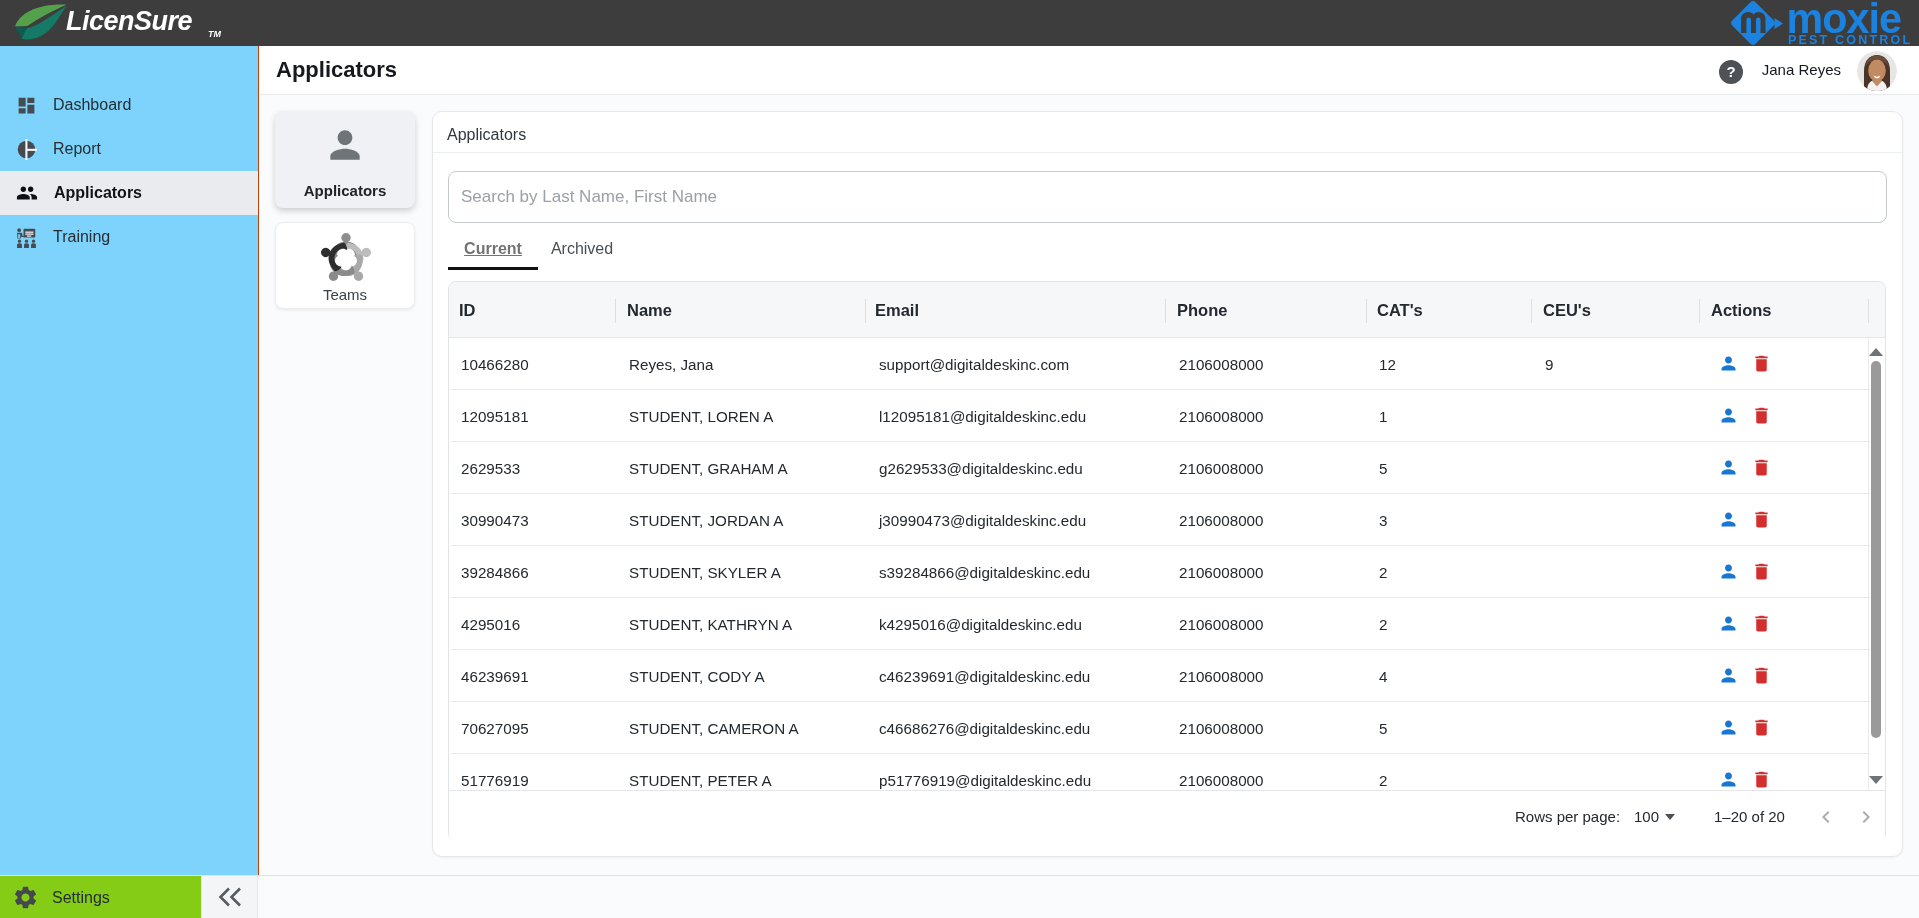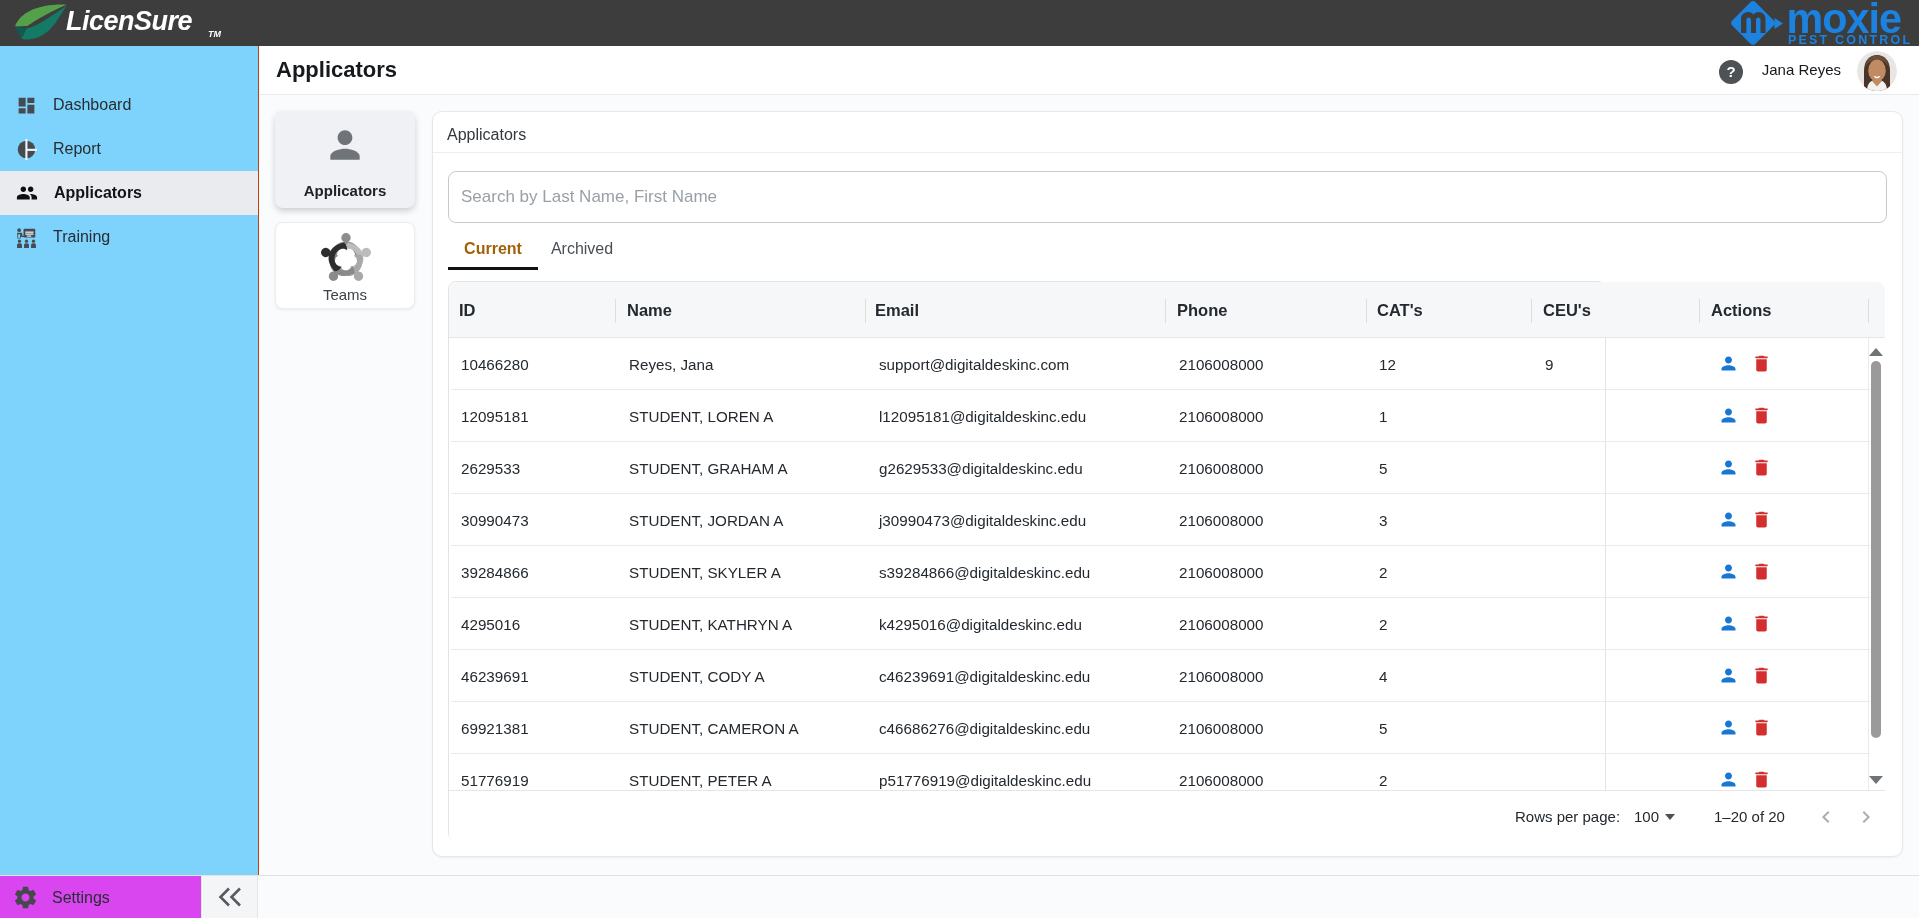--- a/index.html
+++ b/index.html
@@ -20,45 +20,45 @@
 
   
   .appbar { position:absolute; left:260px; top:46px; width:1659px; height:49px; background:#fff; border-bottom:1px solid #e7e9eb; }
   .appbar h1 { position:absolute; left:16px; top:50%; transform:translateY(-50%); font-size:22px; font-weight:bold; color:#16191d; letter-spacing:0; }
   .help { position:absolute; left:1459px; top:14px; width:24px; height:24px; border-radius:50%; background:#4e5256; color:#fff; font-size:15px; font-weight:bold; text-align:center; line-height:24px; }
   .uname { position:absolute; right:78px; top:0; height:48px; line-height:48px; font-size:15px; color:#16191d; }
   .avatar { position:absolute; left:1597px; top:5px; width:40px; height:40px; border-radius:50%; overflow:hidden; }
 
   
   .footer { position:absolute; left:0; top:875px; width:1919px; height:43px; background:#fafbfc; border-top:1px solid #dfe2e5; }
-  .footer .fleft { position:absolute; left:0; top:0; width:202px; height:43px; background:#d946ef; border-right:1px solid #e3e5e8; display:flex; align-items:center; padding-left:12px; font-size:16px; color:#272d33; }
+  .footer .fleft { position:absolute; left:0; top:0; width:202px; height:43px; background:#84cc16; border-right:1px solid #e3e5e8; display:flex; align-items:center; padding-left:12px; font-size:16px; color:#272d33; }
   .footer .fleft svg { margin-right:13px; }
   .footer .fcol { position:absolute; left:203px; top:0; width:55px; height:43px; background:#f4f5f7; border-right:1px solid #e3e5e8; text-align:center; }
   .footer .ftext { position:absolute; right:7px; top:0; height:43px; line-height:42px; font-size:15px; color:#1e2328; }
 
   
   .navcard { position:absolute; width:140px; border-radius:8px; text-align:center; }
   .navcard.applicators { left:275px; top:111px; height:97px; background:#eff1f4; box-shadow:0 3px 6px rgba(0,0,0,.18); }
   .navcard.teams { left:275px; top:222px; height:87px; background:#fff; border:1px solid #eceef0; box-shadow:0 1px 3px rgba(0,0,0,.08); }
   .navcard .lbl { font-size:15px; color:#202428; }
   .navcard.applicators .lbl { font-weight:bold; position:absolute; bottom:9px; width:100%; }
   .navcard.teams .lbl { position:absolute; bottom:5px; width:100%; color:#3d434a; }
 
   
   .card { position:absolute; left:432px; top:111px; width:1471px; height:746px; background:#fff; border:1px solid #e5e8ea; border-radius:10px; box-shadow:0 1px 2px rgba(0,0,0,.05); }
   .card-h { height:41px; border-bottom:1px solid #eceeef; line-height:46px; padding-left:14px; font-size:16px; color:#31373d; }
   .search { position:absolute; left:15px; top:59px; width:1439px; height:52px; border:1px solid #c6cace; border-radius:8px; background:#fff; }
   .search .ph { position:absolute; left:12px; top:0; line-height:50px; font-size:17px; color:#9aa0a6; }
   .tabs { position:absolute; left:15px; top:110px; height:48px; }
   .tab { display:inline-block; height:48px; line-height:53px; text-align:center; font-size:16px; }
-  .tab.cur { width:90px; font-weight:bold; color:#a16207; border-bottom:3px solid #111; }
+  .tab.cur { width:90px; font-weight:bold; color:#737373; border-bottom:3px solid #111;text-decoration:underline; }
   .tab.arc { width:88px; color:#484e55; }
 
   
-  .grid { position:absolute; left:15px; top:169px; width:1158px; height:560px; border:1px solid #e1e4e7; border-radius:8px; background:#fff; }
+  .grid { position:absolute; left:15px; top:169px; width:1438px; height:560px; border:1px solid #e1e4e7; border-radius:8px; background:#fff; }
   .ghead { position:absolute; left:0; top:0; width:1436px; height:56px; background:#f6f7f9; border-bottom:1px solid #e4e6e9; border-radius:8px 8px 0 0; }
   .gh { position:absolute; top:0; height:56px; line-height:57px; font-size:16.5px; font-weight:bold; color:#23292e; padding-left:11px; }
   .gsep { position:absolute; top:17px; width:1px; height:24px; background:#dcdfe2; }
   .gbody { position:absolute; left:2px; top:56px; width:1436px; height:452px; overflow:hidden; }
   .grow { position:absolute; left:0; width:1419px; height:52px; border-bottom:1px solid #e8eaec; }
   .gc { position:absolute; top:0; height:52px; line-height:53px; font-size:15.2px; color:#23292e; padding-left:11px; white-space:nowrap; }
   .acticons { position:absolute; left:1267px; top:15px; }
   .acticons svg { vertical-align:top; }
 
   
@@ -299,21 +299,21 @@
         <div class="gc" style="left:717px">2106008000</div>
         <div class="gc" style="left:918px;padding-left:10px">4</div>
 
         <div class="acticons"><svg width="21" height="21" viewBox="0 0 24 24" fill="#1976d2">
               <path d="M12 12c2.21 0 4-1.79 4-4s-1.79-4-4-4-4 1.79-4 4 1.79 4 4 4zm0 2c-2.67 0-8 1.34-8 4v2h16v-2c0-2.66-5.33-4-8-4z"></path>
             </svg><span style="display:inline-block;width:12px"></span><svg width="21" height="21" viewBox="0 0 24 24" fill="#d32f2f">
               <path d="M6 19c0 1.1.9 2 2 2h8c1.1 0 2-.9 2-2V7H6v12zM19 4h-3.5l-1-1h-5l-1 1H5v2h14V4z"></path>
             </svg></div>
       </div>
       <div class="grow" style="top:364px">
-        <div class="gc" style="left:0;padding-left:10px">69921381</div>
+        <div class="gc" style="left:0;padding-left:10px">70627095</div>
         <div class="gc" style="left:167px">STUDENT, CAMERON A</div>
         <div class="gc" style="left:417px">c46686276@digitaldeskinc.edu</div>
         <div class="gc" style="left:717px">2106008000</div>
         <div class="gc" style="left:918px;padding-left:10px">5</div>
 
         <div class="acticons"><svg width="21" height="21" viewBox="0 0 24 24" fill="#1976d2">
               <path d="M12 12c2.21 0 4-1.79 4-4s-1.79-4-4-4-4 1.79-4 4 1.79 4 4 4zm0 2c-2.67 0-8 1.34-8 4v2h16v-2c0-2.66-5.33-4-8-4z"></path>
             </svg><span style="display:inline-block;width:12px"></span><svg width="21" height="21" viewBox="0 0 24 24" fill="#d32f2f">
               <path d="M6 19c0 1.1.9 2 2 2h8c1.1 0 2-.9 2-2V7H6v12zM19 4h-3.5l-1-1h-5l-1 1H5v2h14V4z"></path>
             </svg></div>

